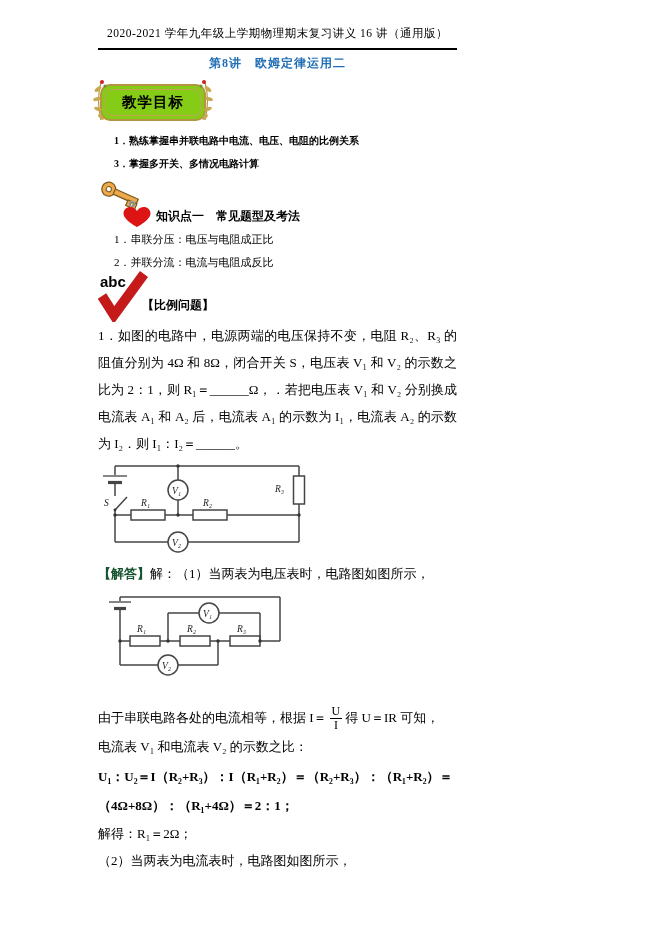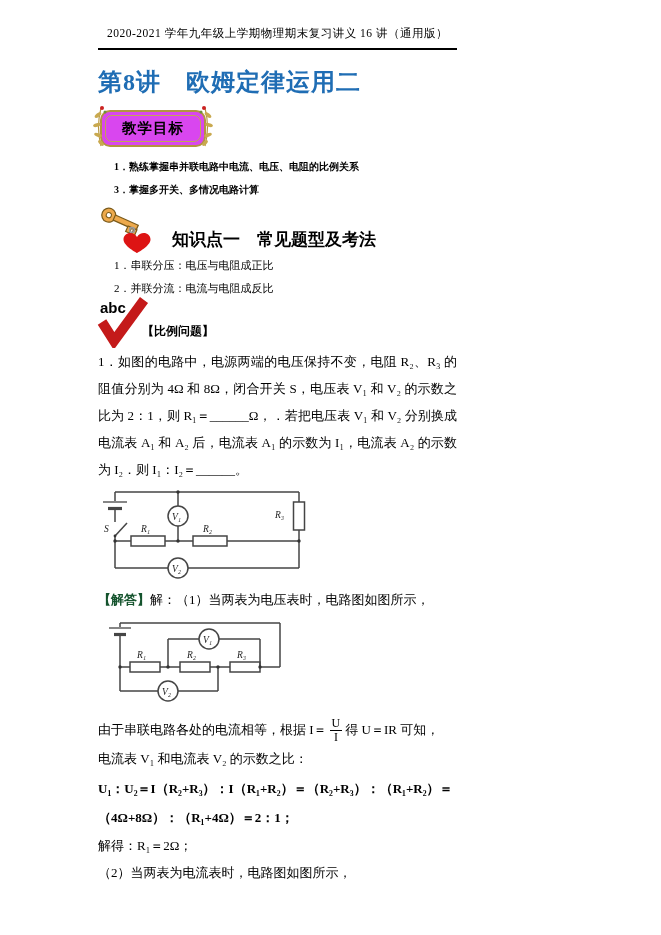--- a/index.html
+++ b/index.html
@@ -8,54 +8,54 @@
     width:556px;height:935px;
     background:#fff;
     box-sizing:border-box;
     padding:26px 99px 0 98px;
     font-family:"Liberation Serif","DejaVu Serif",serif;
     color:#000;
     overflow:hidden;
   }
   .header-line{font-size:11.5px;text-align:center;letter-spacing:.5px;}
   .rule{border-top:2px solid #000;margin-top:7px;}
-  .page-title{margin-top:16px;font-size:24px;font-weight:bold;text-align:left;color:#1f6db4;letter-spacing:1px;}
+  .page-title{margin-top:5px;font-size:12px;font-weight:bold;text-align:center;color:#1f6db4;letter-spacing:1px;}
 
   
-  .badge{position:relative;display:inline-block;margin-top:12px;margin-left:2px;padding:7px 20px;border:2px solid #b39440;border-radius:10px;background:#d946ef;}
+  .badge{position:relative;display:inline-block;margin-top:12px;margin-left:2px;padding:7px 20px;border:2px solid #b39440;border-radius:10px;background:#84cc16;}
   .badge::before{content:"";position:absolute;inset:3px;border:1px solid #c3a456;border-radius:7px;pointer-events:none;}
   .badge-label{position:relative;font-size:14.5px;font-weight:bold;letter-spacing:1px;}
   .badge .leaf{position:absolute;top:50%;transform:translateY(-50%);}
   .badge .leaf.left{left:-10px;}
   .badge .leaf.right{right:-10px;transform:translateY(-50%) scaleX(-1);}
 
   .objectives{margin-top:8px;padding-left:16px;font-size:10px;line-height:23px;font-weight:bold;}
 
   .knowledge-head{position:relative;margin-top:22px;padding-left:58px;height:28px;}
-  .knowledge-head .kh-text{position:absolute;bottom:0;left:74px;font-size:17px;font-weight:bold;white-space:nowrap;}
+  .knowledge-head .kh-text{position:absolute;bottom:0;left:58px;font-size:12px;font-weight:bold;white-space:nowrap;}
   .key-icon{position:absolute;left:-2px;top:-18px;}
   .knowledge-items{margin-top:3px;padding-left:16px;font-size:11px;line-height:23px;}
 
   .section-row{position:relative;margin-top:16px;padding-left:44px;height:24px;}
   .abc-icon{position:absolute;left:-4px;top:-20px;}
   .abc-label{position:absolute;left:2px;top:-17px;color:#000000;font-family:"Liberation Sans","DejaVu Sans",sans-serif;font-weight:bold;font-size:15px;}
   .section-heading{position:absolute;bottom:0;left:44px;font-size:12px;font-weight:bold;}
 
   .question{margin-top:8px;font-size:13px;line-height:27px;text-align:justify;}
 
   .diagram{display:block;}
   .diagram-1{margin:3px 0 0 5px;}
   .diagram-2{margin:4px 0 0 8px;}
   svg text{font-family:"Liberation Serif","DejaVu Serif",serif;}
   .circ-label{font-style:italic;font-size:9.5px;fill:#222;}
   .meter-label{font-style:italic;font-size:9.5px;fill:#222;}
 
   .sol-line{font-size:13px;line-height:27px;}
   .solution-tag{color:#14532d;font-weight:bold;}
-  .formula-line{margin-top:6px;font-size:13px;line-height:30px;}
+  .formula-line{margin-top:20px;font-size:13px;line-height:30px;}
   .frac{display:inline-block;vertical-align:middle;text-align:center;line-height:1.05;font-size:12px;margin:0 3px;position:relative;top:-1px;}
   .frac .num{display:block;border-bottom:1px solid #000;padding:0 2px;}
   .frac .den{display:block;padding:0 2px;}
   .equation{font-size:13px;line-height:29px;margin-top:2px;font-weight:bold;}
 </style>
 </head>
 <body>
 
 <div class="page">
 

